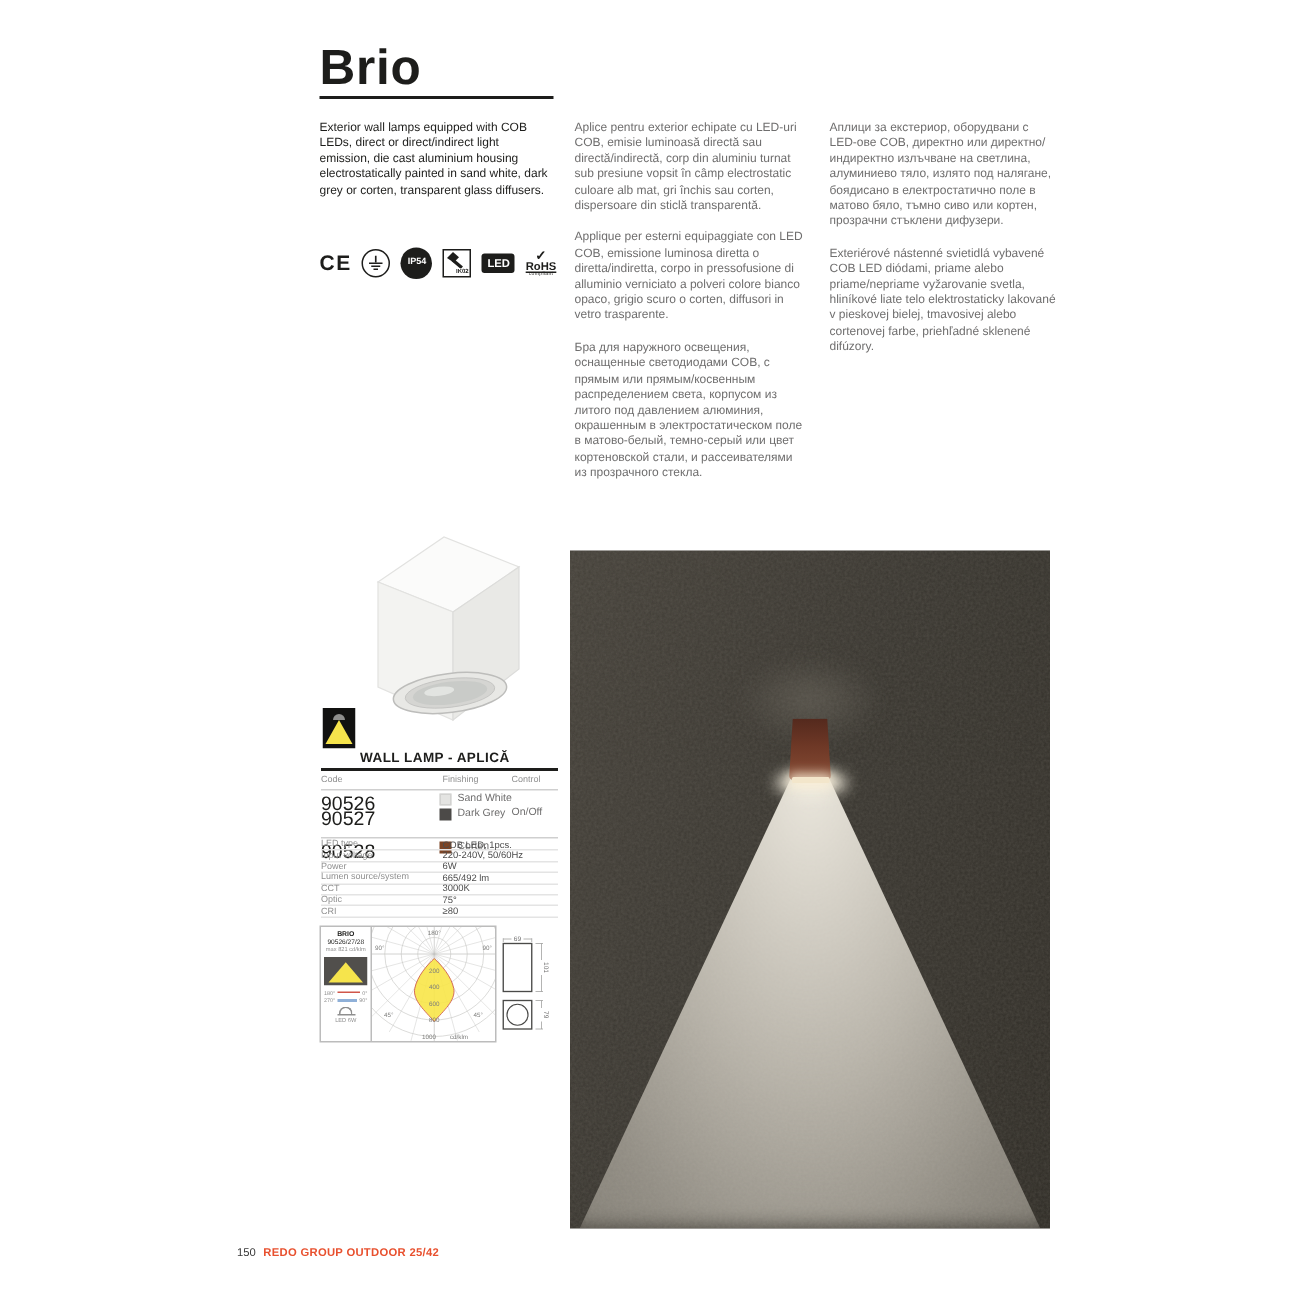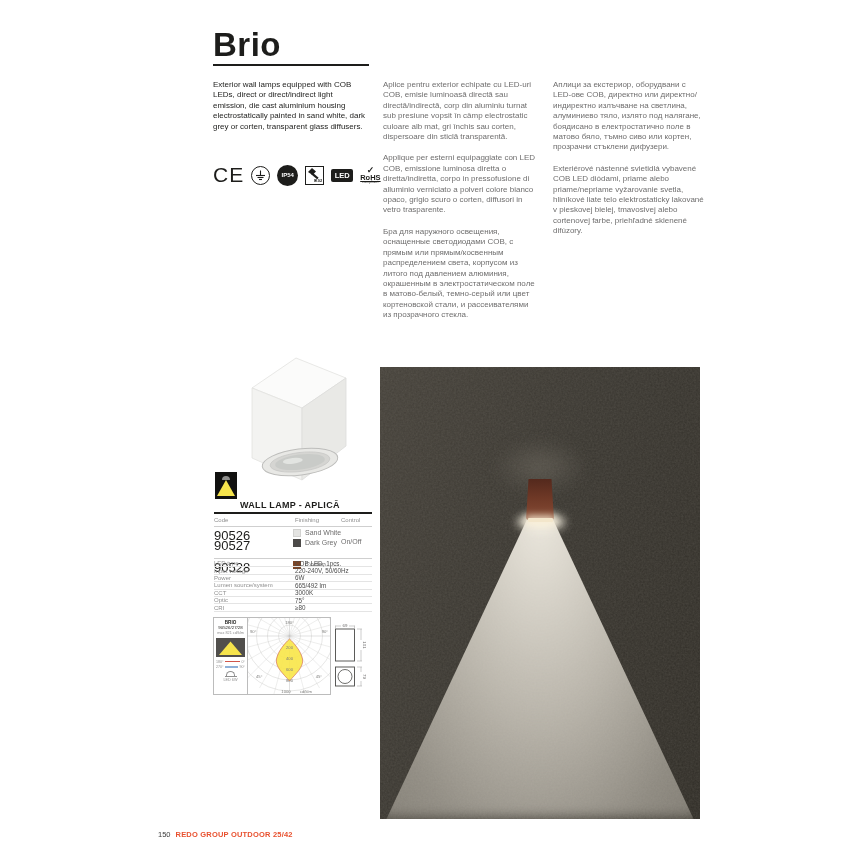--- a/index.html
+++ b/index.html
@@ -14,21 +14,21 @@
 
   
   .col { position:absolute; top:80px; width:153px; font-size:8px; line-height:10.4px; }
   .col p { margin:0 0 11px 0; }
   .col-en { left:213px; color:#1d1d1b; }
   .col-mid { left:383px; color:#6f6e6e; }
   .col-right { left:553px; color:#6f6e6e; }
 
   
   .badges { left:213px; top:158px; height:34px; display:flex; align-items:center; gap:7px; }
-  .ce-mark { font-size:21px; font-weight:400; letter-spacing:1px; }
+  .ce-mark { font-size:14px; font-weight:700; letter-spacing:1px; }
   .earth-circle { width:19px; height:19px; border:1.6px solid #1d1d1b; border-radius:50%;
                   display:flex; align-items:center; justify-content:center; }
   .ip-circle { width:21px; height:21px; background:#1d1d1b; border-radius:50%; color:#fff;
                font-size:6px; font-weight:bold; display:flex; align-items:center; justify-content:center; }
   .ik-box { width:19px; height:19px; border:1.4px solid #1d1d1b; position:relative; }
   .ik-label { position:absolute; bottom:.5px; right:1px; font-size:4px; font-weight:bold; }
   .led-box { width:22px; height:13px; background:#1d1d1b; border-radius:2px; color:#fff;
              font-size:7.5px; font-weight:bold; display:flex; align-items:center; justify-content:center; }
   .rohs { display:flex; flex-direction:column; align-items:center; line-height:1; }
   .rohs-check { font-size:9px; font-weight:bold; margin-bottom:-1px; }

